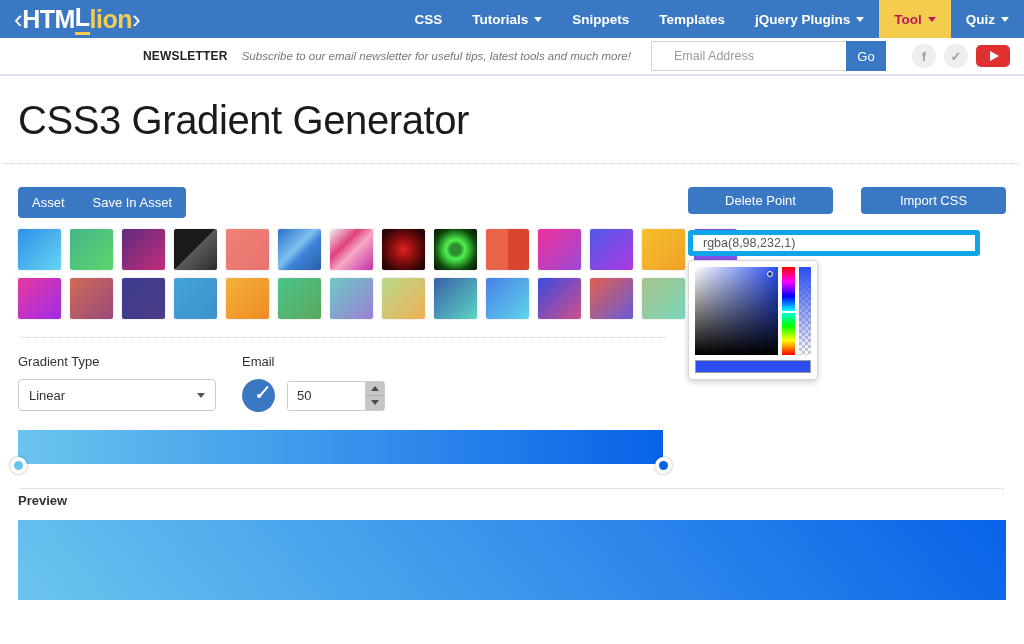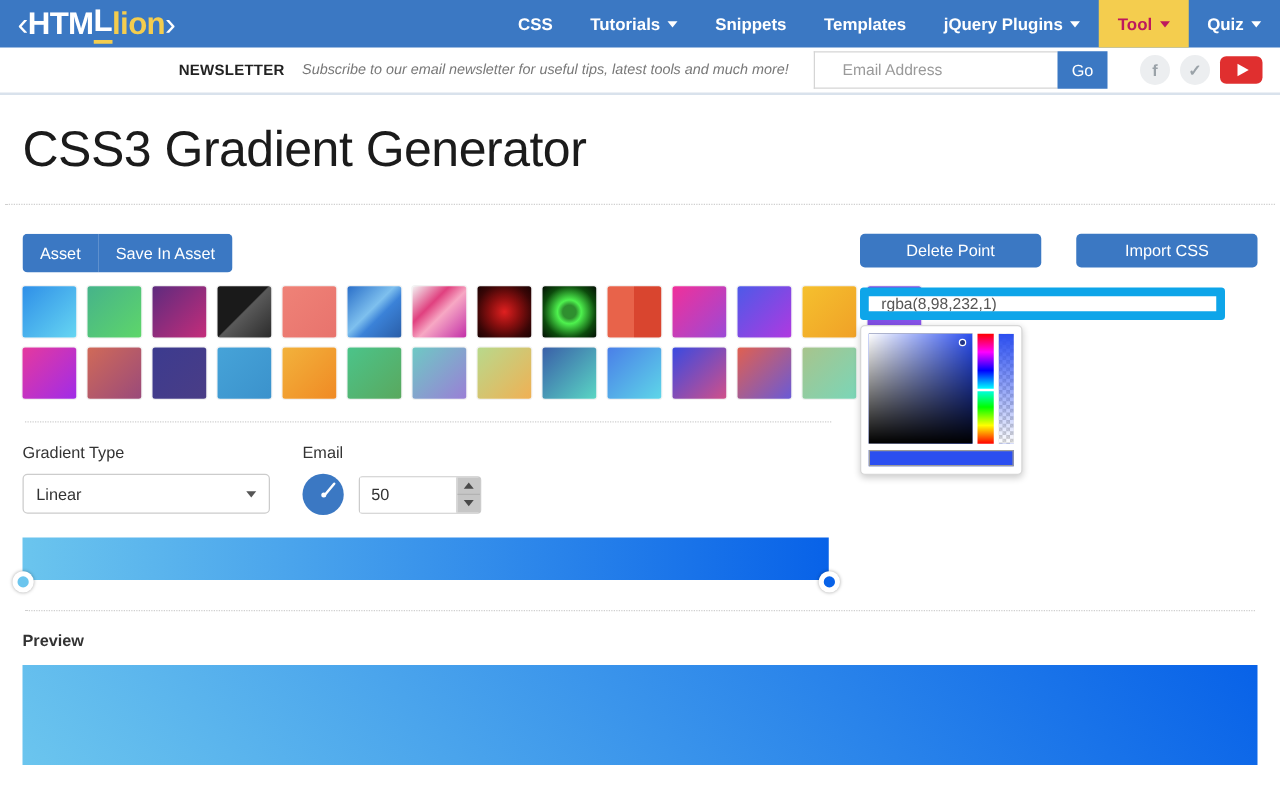--- a/index.html
+++ b/index.html
@@ -206,35 +206,35 @@
     position: absolute; top: 27px;
     width: 17px; height: 17px; border-radius: 50%;
     background: #fff;
     box-shadow: 0 0 3px rgba(0,0,0,.35);
     display: flex; align-items: center; justify-content: center;
     cursor: pointer;
   }
   .stop i { width: 9px; height: 9px; border-radius: 50%; display: block; }
 
   .sep2 { border-top: 1px dotted #cfcfcf; margin: 24px 2px 0 2px; }
-  .preview-label { font-size: 13px; font-weight: bold; color: #333; margin-top: 16px; }
+  .preview-label { font-size: 13px; font-weight: bold; color: #333; margin-top: 4px; }
   .preview-box { margin-top: 12px; height: 80px; }
 
   
   .right-panel { position: absolute; right: 18px; top: 0; width: 318px; }
   .rp-btns { display: flex; gap: 28px; margin-top: 23px; }
   .rp-btn {
     flex: 1; background: #3b78c3; color: #fff;
     border: none; border-radius: 4px;
     height: 27px; font-size: 13px; cursor: pointer;
     font-family: "Liberation Sans", sans-serif;
   }
   .color-input {
     margin-top: 16px; width: 292px; height: 26px;
-    border: 7px solid #0ea5e9; border-radius: 3px;
+    border: 5px solid #0ea5e9; border-radius: 3px;
     padding: 0 10px; font-size: 12.5px; color: #555;
     font-family: "Liberation Sans", sans-serif;
     outline: none; background: #fff;
   }
   .picker {
     margin-top: 4px; width: 130px; padding: 6px;
     background: #fff; border: 1px solid #d8d8d8; border-radius: 4px;
     box-shadow: 0 2px 6px rgba(0,0,0,.2);
   }
   .picker-top { display: flex; gap: 4px; }

